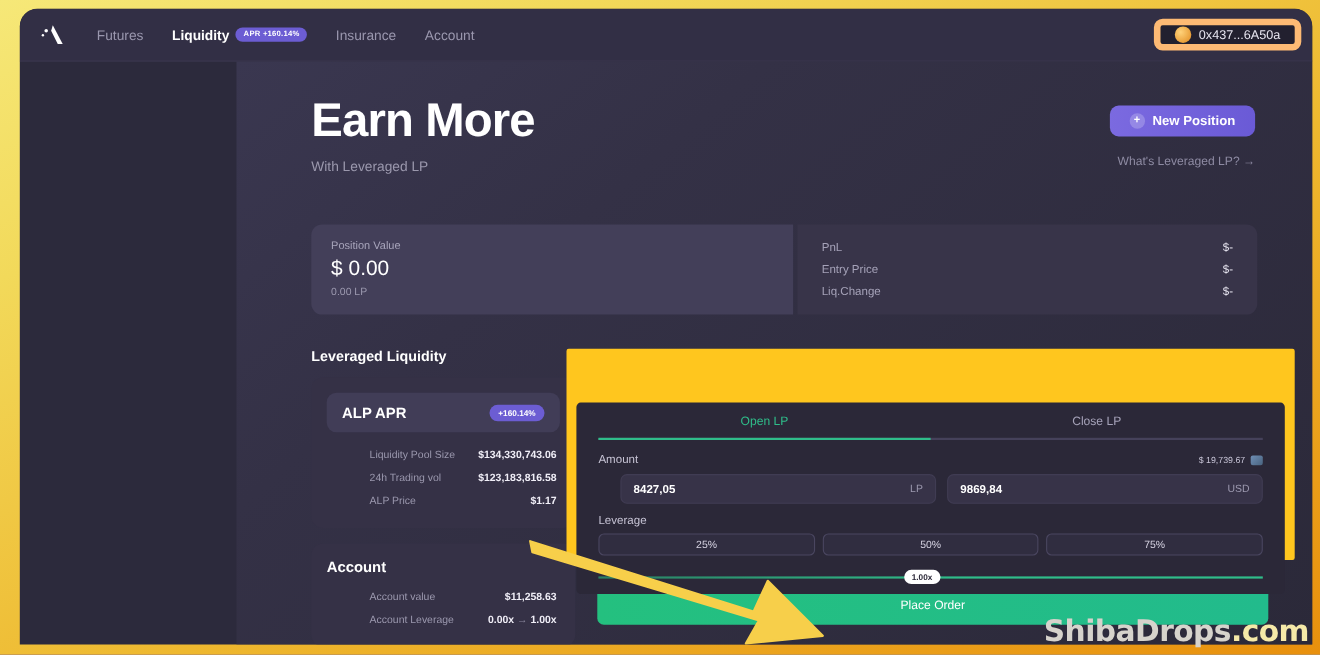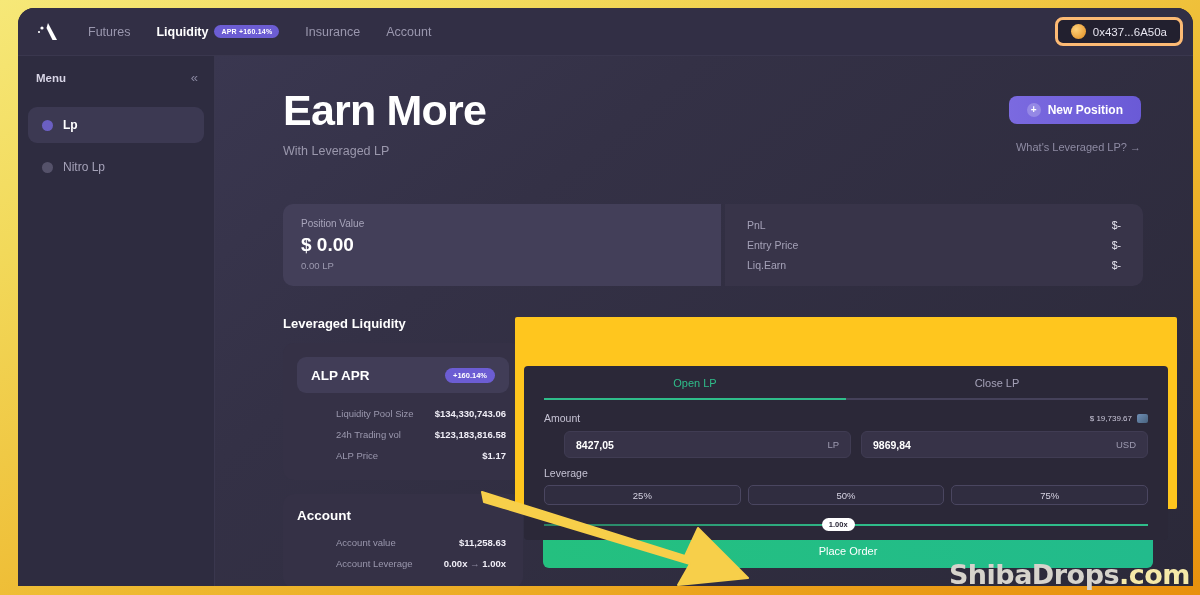--- a/index.html
+++ b/index.html
@@ -41,21 +41,21 @@
     color: #9a97ae; font-size: 12.5px; cursor: pointer;
     display: flex; align-items: center; gap: 6px;
   }
   .nav-item.active { color: #fff; font-weight: 700; }
   .nav-badge {
     background: #6c5dd3; color: #fff; font-size: 7px; font-weight: 700;
     padding: 3px 7px; border-radius: 9px; letter-spacing: 0.2px;
   }
   #wallet {
     position: absolute; right: 10px; top: 9px;
-    background: #22202f; border: 3px solid #fdba74; border-radius: 8px;
+    background: #22202f; border: 6px solid #fdba74; border-radius: 8px;
     height: 29px; display: flex; align-items: center; gap: 7px;
     padding: 0 13px; color: #e7e5f0; font-size: 11.5px; cursor: pointer;
   }
   #wallet .avatar {
     width: 15px; height: 15px; border-radius: 50%;
     background: radial-gradient(circle at 35% 35%, #ffd27a, #e08a1e);
     display: inline-block;
   }
 
   
@@ -106,21 +106,21 @@
     display: block; margin-top: 17px; color: #8e8ba3; font-size: 11px; cursor: pointer;
   }
 
   
   #summary { display: flex; gap: 4px; margin-top: 46px; }
   #pos-card {
     width: 438px; background: #433f59; border-radius: 10px 0 0 10px;
     padding: 14px 18px;
   }
   #pos-card .lbl { color: #a8a5bb; font-size: 10px; }
-  #pos-card .val { color: #fff; font-size: 19px; font-weight: 700; margin-top: 5px; }
+  #pos-card .val { color: #fff; font-size: 19px; font-weight: 400; margin-top: 5px; }
   #pos-card .sub { color: #9d9ab0; font-size: 9.5px; margin-top: 4px; }
   #pnl-card {
     flex: 1; background: #383449; border-radius: 0 10px 10px 0;
     padding: 15px 22px 15px 22px;
   }
   .pnl-row {
     display: flex; justify-content: space-between; align-items: center;
     margin-bottom: 8px;
   }
   .pnl-row:last-child { margin-bottom: 0; }
@@ -266,34 +266,20 @@
       <div class="nav-item">
         <span>Account</span>
       </div>
     </div>
     <div id="wallet">
       <span class="avatar"></span>
       <span>0x437...6A50a</span>
     </div>
   </div>
 
-  <div id="sidebar">
-    <div id="sidebar-head">
-      <span class="ttl">Menu</span>
-      <span class="collapse">«</span>
-    </div>
-    <div class="side-item active">
-      <span class="side-dot"></span>
-      <span>Lp</span>
-    </div>
-    <div class="side-item">
-      <span class="side-dot"></span>
-      <span>Nitro Lp</span>
-    </div>
-  </div>
 
   <div id="main">
 
     <div id="hero-title">Earn More</div>
     <div id="hero-sub">With Leveraged LP</div>
 
     <div id="hero-right">
       <button id="new-position">
         <span class="plus">+</span>
         <span>New Position</span>
@@ -310,21 +296,21 @@
       <div id="pnl-card">
         <div class="pnl-row">
           <span class="k">PnL</span>
           <span class="v">$-</span>
         </div>
         <div class="pnl-row">
           <span class="k">Entry Price</span>
           <span class="v">$-</span>
         </div>
         <div class="pnl-row">
-          <span class="k">Liq.Earn</span>
+          <span class="k">Liq.Change</span>
           <span class="v">$-</span>
         </div>
       </div>
     </div>
 
     <div id="section-title">Leveraged Liquidity</div>
 
     <div id="left-col">
       <div class="panel">
         <div id="apr-head">

